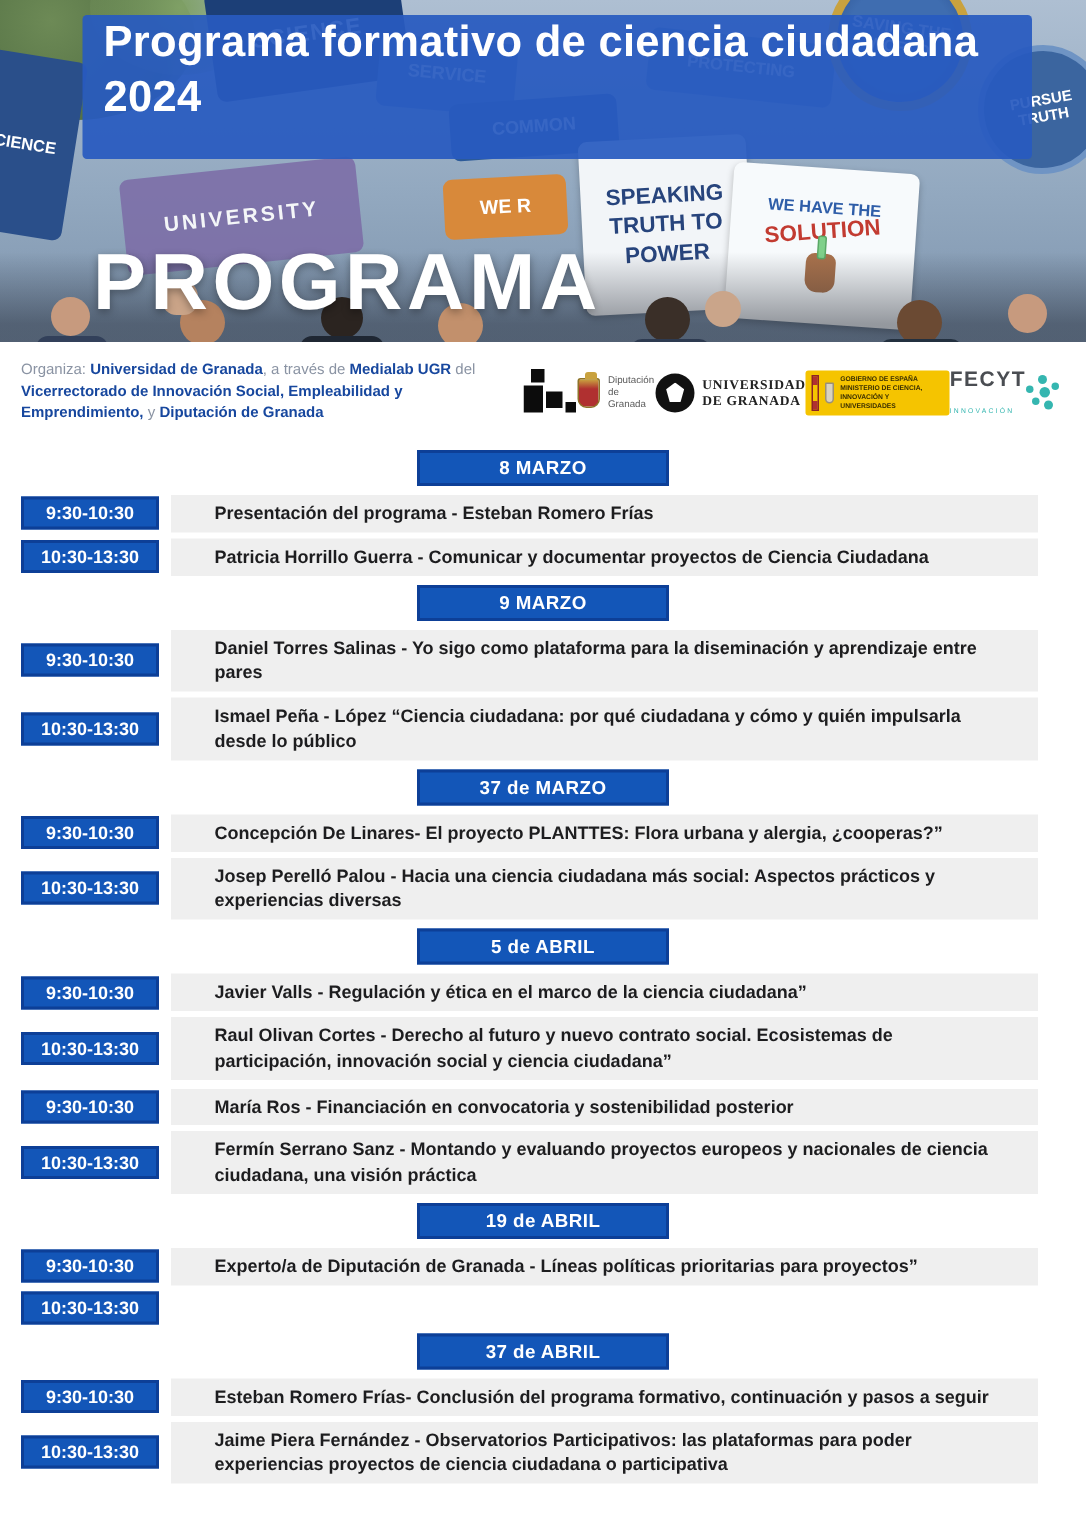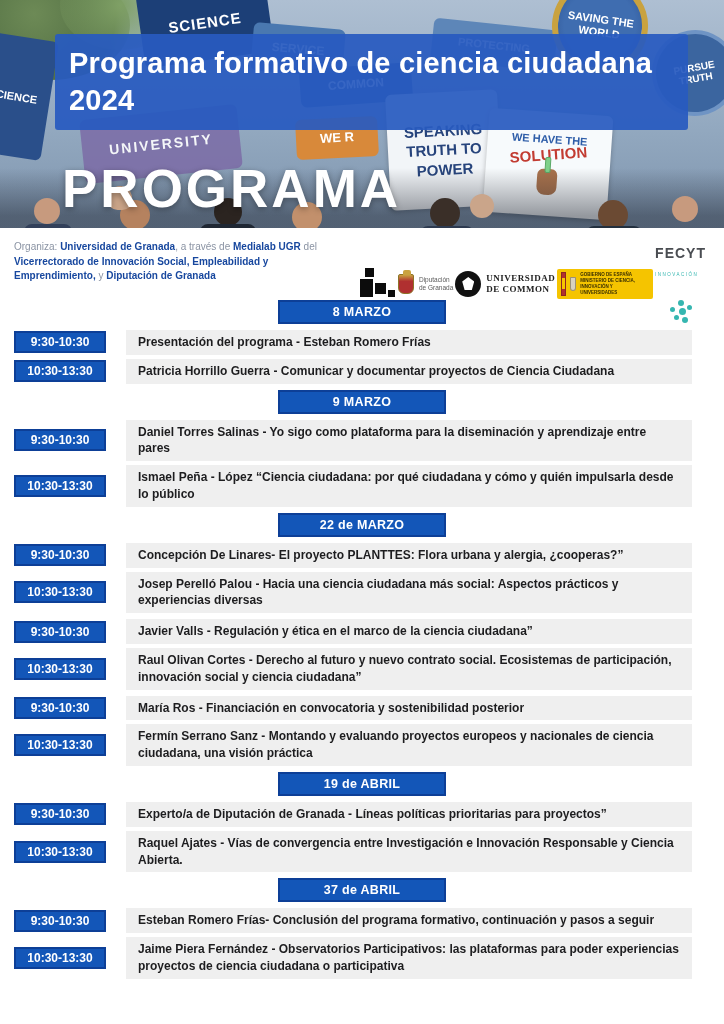--- a/index.html
+++ b/index.html
@@ -34,22 +34,22 @@
   .sign-world { left:552px; top:-22px; width:96px; height:96px; border-radius:50%;
                 background:radial-gradient(circle, #3f6db0 60%, #2c5190 100%); border:6px solid #c9a23f;
                 transform:rotate(8deg); font-size:11px; line-height:1.2; }
   .sign-pursue { left:652px; top:30px; width:86px; height:86px; border-radius:50%; background:#3b659f;
                  border:4px solid #6f94c4; transform:rotate(-10deg); font-size:10px; }
   .crowd { position:absolute; left:0; bottom:0; width:100%; height:60px;
            background:linear-gradient(180deg, rgba(30,38,52,0) 0%, rgba(28,33,44,.45) 80%); }
   .head { position:absolute; border-radius:50%; }
   .torso { position:absolute; border-radius:8px 8px 0 0; }
 
-  .hero-banner { position:absolute; left:55px; top:34px; width:633px; height:96px;
-                 background:rgba(40,90,192,0.93); border-radius:3px; display:flex; align-items:center; }
+  .hero-banner { position:absolute; left:55px; top:10px; width:633px; height:96px;
+                 background:rgba(40,90,192,0.93); border-radius:3px; display:flex; align-items:flex-start; }
   .hero-banner h1 { color:#ffffff; font-size:29px; line-height:1.28; font-weight:bold; padding:0 10px 0 14px; letter-spacing:.2px; }
   .hero-subtitle { position:absolute; left:62px; top:142px; color:#ffffff; font-size:53px; font-weight:bold;
                    letter-spacing:3px; text-shadow:0 2px 6px rgba(0,0,0,.35);margin-top:16px; }
 
   
   .org-strip { display:flex; align-items:flex-start; padding:12px 14px 4px 14px; height:66px; }
   .org-text { width:332px; font-size:10px; line-height:1.45; color:#8a93a3; }
   .org-bold { color:#17479e; font-weight:bold; }
   .org-plain { color:#8a93a3; }
   .logos { flex:1; display:flex; align-items:center; justify-content:space-between; padding:4px 4px 0 14px; }
@@ -59,37 +59,37 @@
            border:1px solid #8d7328; border-radius:2px 2px 6px 6px; position:relative; }
   .crest::before { content:""; position:absolute; left:4px; top:-5px; width:8px; height:5px; background:#c9a23f; border-radius:2px 2px 0 0; }
   .ugr-seal { width:26px; height:26px; border-radius:50%; background:#111111; position:relative; }
   .ugr-seal::before { content:""; position:absolute; left:7px; top:6px; width:12px; height:13px;
                       background:#ffffff; clip-path:polygon(50% 0,100% 35%,80% 100%,20% 100%,0 35%); }
   .ugr-name { font-family:"Liberation Serif", serif; font-size:9px; letter-spacing:.5px; color:#222; line-height:1.25; font-weight:bold; }
   .gob-box { width:96px; height:30px; background:#f5c400; border-radius:2px; display:flex; align-items:center; gap:4px; padding:2px 4px; }
   .gob-flag { width:7px; height:24px; background:linear-gradient(180deg,#b03030 25%,#f5c400 25%,#f5c400 75%,#b03030 75%); border:1px solid #8d2424; }
   .gob-shield { width:10px; height:14px; background:#d9d2c0; border:1px solid #9a9078; border-radius:1px 1px 4px 4px; }
   .gob-text { font-size:4.5px; color:#3a2f00; line-height:1.3; font-weight:bold; }
-  .fecyt { display:flex; align-items:center; gap:20px;flex-direction:column; }
+  .fecyt { display:flex; align-items:center; gap:0; }
   .fecyt-word { font-size:14px; font-weight:bold; color:#4a4d52; letter-spacing:1px; }
   .fecyt-sub { font-size:4.5px; color:#35b6b0; letter-spacing:1.5px; }
   .dots { position:relative; width:22px; height:24px; }
   .dots i { position:absolute; border-radius:50%; background:#35b6b0; }
   .medialab-svg { display:block; }
 
   
   .schedule { padding-top:6px; }
   .day { margin-bottom:6px; }
   .date-bar { width:168px; margin:0 auto 6px auto; background:#1356b8; border:2px solid #0d3f97;
               color:#ffffff; text-align:center; font-weight:bold; font-size:12.5px; padding:3px 0; letter-spacing:.3px; }
   .session-row { display:flex; align-items:center; margin:0 32px 4px 14px; }
   .time-pill { flex:none; width:92px; background:#1356b8; border:2px solid #0d3f97; color:#ffffff;
                text-align:center; font-weight:bold; font-size:12px; padding:2px 0; }
-  .session-title { flex:1; margin-left:20px; background:#efefef; color:#1d1d1f; font-weight:bold;
-                   font-size:12px; line-height:1.4; padding:4px 12px; min-height:23px; }
+  .session-title { flex:1; margin-left:8px; background:#efefef; color:#1d1d1f; font-weight:bold;
+                   font-size:12px; line-height:1.4; padding:4px 29px; min-height:23px; }
 </style>
 </head>
 <body>
 
 <div class="page">
 
   <header class="hero">
     <div class="foliage"></div>
     <div class="foliage2"></div>
 
@@ -169,21 +169,21 @@
       <div class="logo">
         <span class="crest"></span>
         <span class="logo-caption" style="white-space:pre-line">Diputación
 de Granada</span>
       </div>
 
       <div class="logo">
         <span class="ugr-seal"></span>
         <span class="ugr-name">
           <span>UNIVERSIDAD</span><br>
-          <span>DE COMMON</span>
+          <span>DE GRANADA</span>
         </span>
       </div>
 
       <div class="logo">
         <span class="gob-box">
           <span class="gob-flag"></span>
           <span class="gob-shield"></span>
           <span class="gob-text">
             <span>GOBIERNO</span>
             <span>DE ESPAÑA</span><br>
@@ -236,34 +236,37 @@
     <div class="session-title">Daniel Torres Salinas - Yo sigo como plataforma para la diseminación y aprendizaje entre pares</div>
   </div>
           <div class="session-row">
     <span class="time-pill">10:30-13:30</span>
     <div class="session-title">Ismael Peña - López “Ciencia ciudadana: por qué ciudadana y cómo y quién impulsarla desde lo público</div>
   </div>
         </div>
   </section>
       <section class="day">
     <div class="date-bar">
-      <span class="date-label">22 de MARZO</span>
+      <span class="date-label">37 de MARZO</span>
     </div>
     <div class="rows">
           <div class="session-row">
     <span class="time-pill">9:30-10:30</span>
     <div class="session-title">Concepción De Linares- El proyecto PLANTTES: Flora urbana y alergia, ¿cooperas?”</div>
   </div>
           <div class="session-row">
     <span class="time-pill">10:30-13:30</span>
     <div class="session-title">Josep Perelló Palou - Hacia una ciencia ciudadana más social: Aspectos prácticos y experiencias diversas</div>
   </div>
         </div>
   </section>
       <section class="day">
+    <div class="date-bar">
+      <span class="date-label">5 de ABRIL</span>
+    </div>
     <div class="rows">
           <div class="session-row">
     <span class="time-pill">9:30-10:30</span>
     <div class="session-title">Javier Valls - Regulación y ética en el marco de la ciencia ciudadana”</div>
   </div>
           <div class="session-row">
     <span class="time-pill">10:30-13:30</span>
     <div class="session-title">Raul Olivan Cortes - Derecho al futuro y nuevo contrato social. Ecosistemas de participación, innovación social y ciencia ciudadana”</div>
   </div>
         </div>
@@ -284,21 +287,20 @@
     <div class="date-bar">
       <span class="date-label">19 de ABRIL</span>
     </div>
     <div class="rows">
           <div class="session-row">
     <span class="time-pill">9:30-10:30</span>
     <div class="session-title">Experto/a de Diputación de Granada - Líneas políticas prioritarias para proyectos”</div>
   </div>
           <div class="session-row">
     <span class="time-pill">10:30-13:30</span>
-    <div class="session-title">Raquel Ajates - Vías de convergencia entre Investigación e Innovación Responsable y Ciencia Abierta.</div>
   </div>
         </div>
   </section>
       <section class="day">
     <div class="date-bar">
       <span class="date-label">37 de ABRIL</span>
     </div>
     <div class="rows">
           <div class="session-row">
     <span class="time-pill">9:30-10:30</span>

